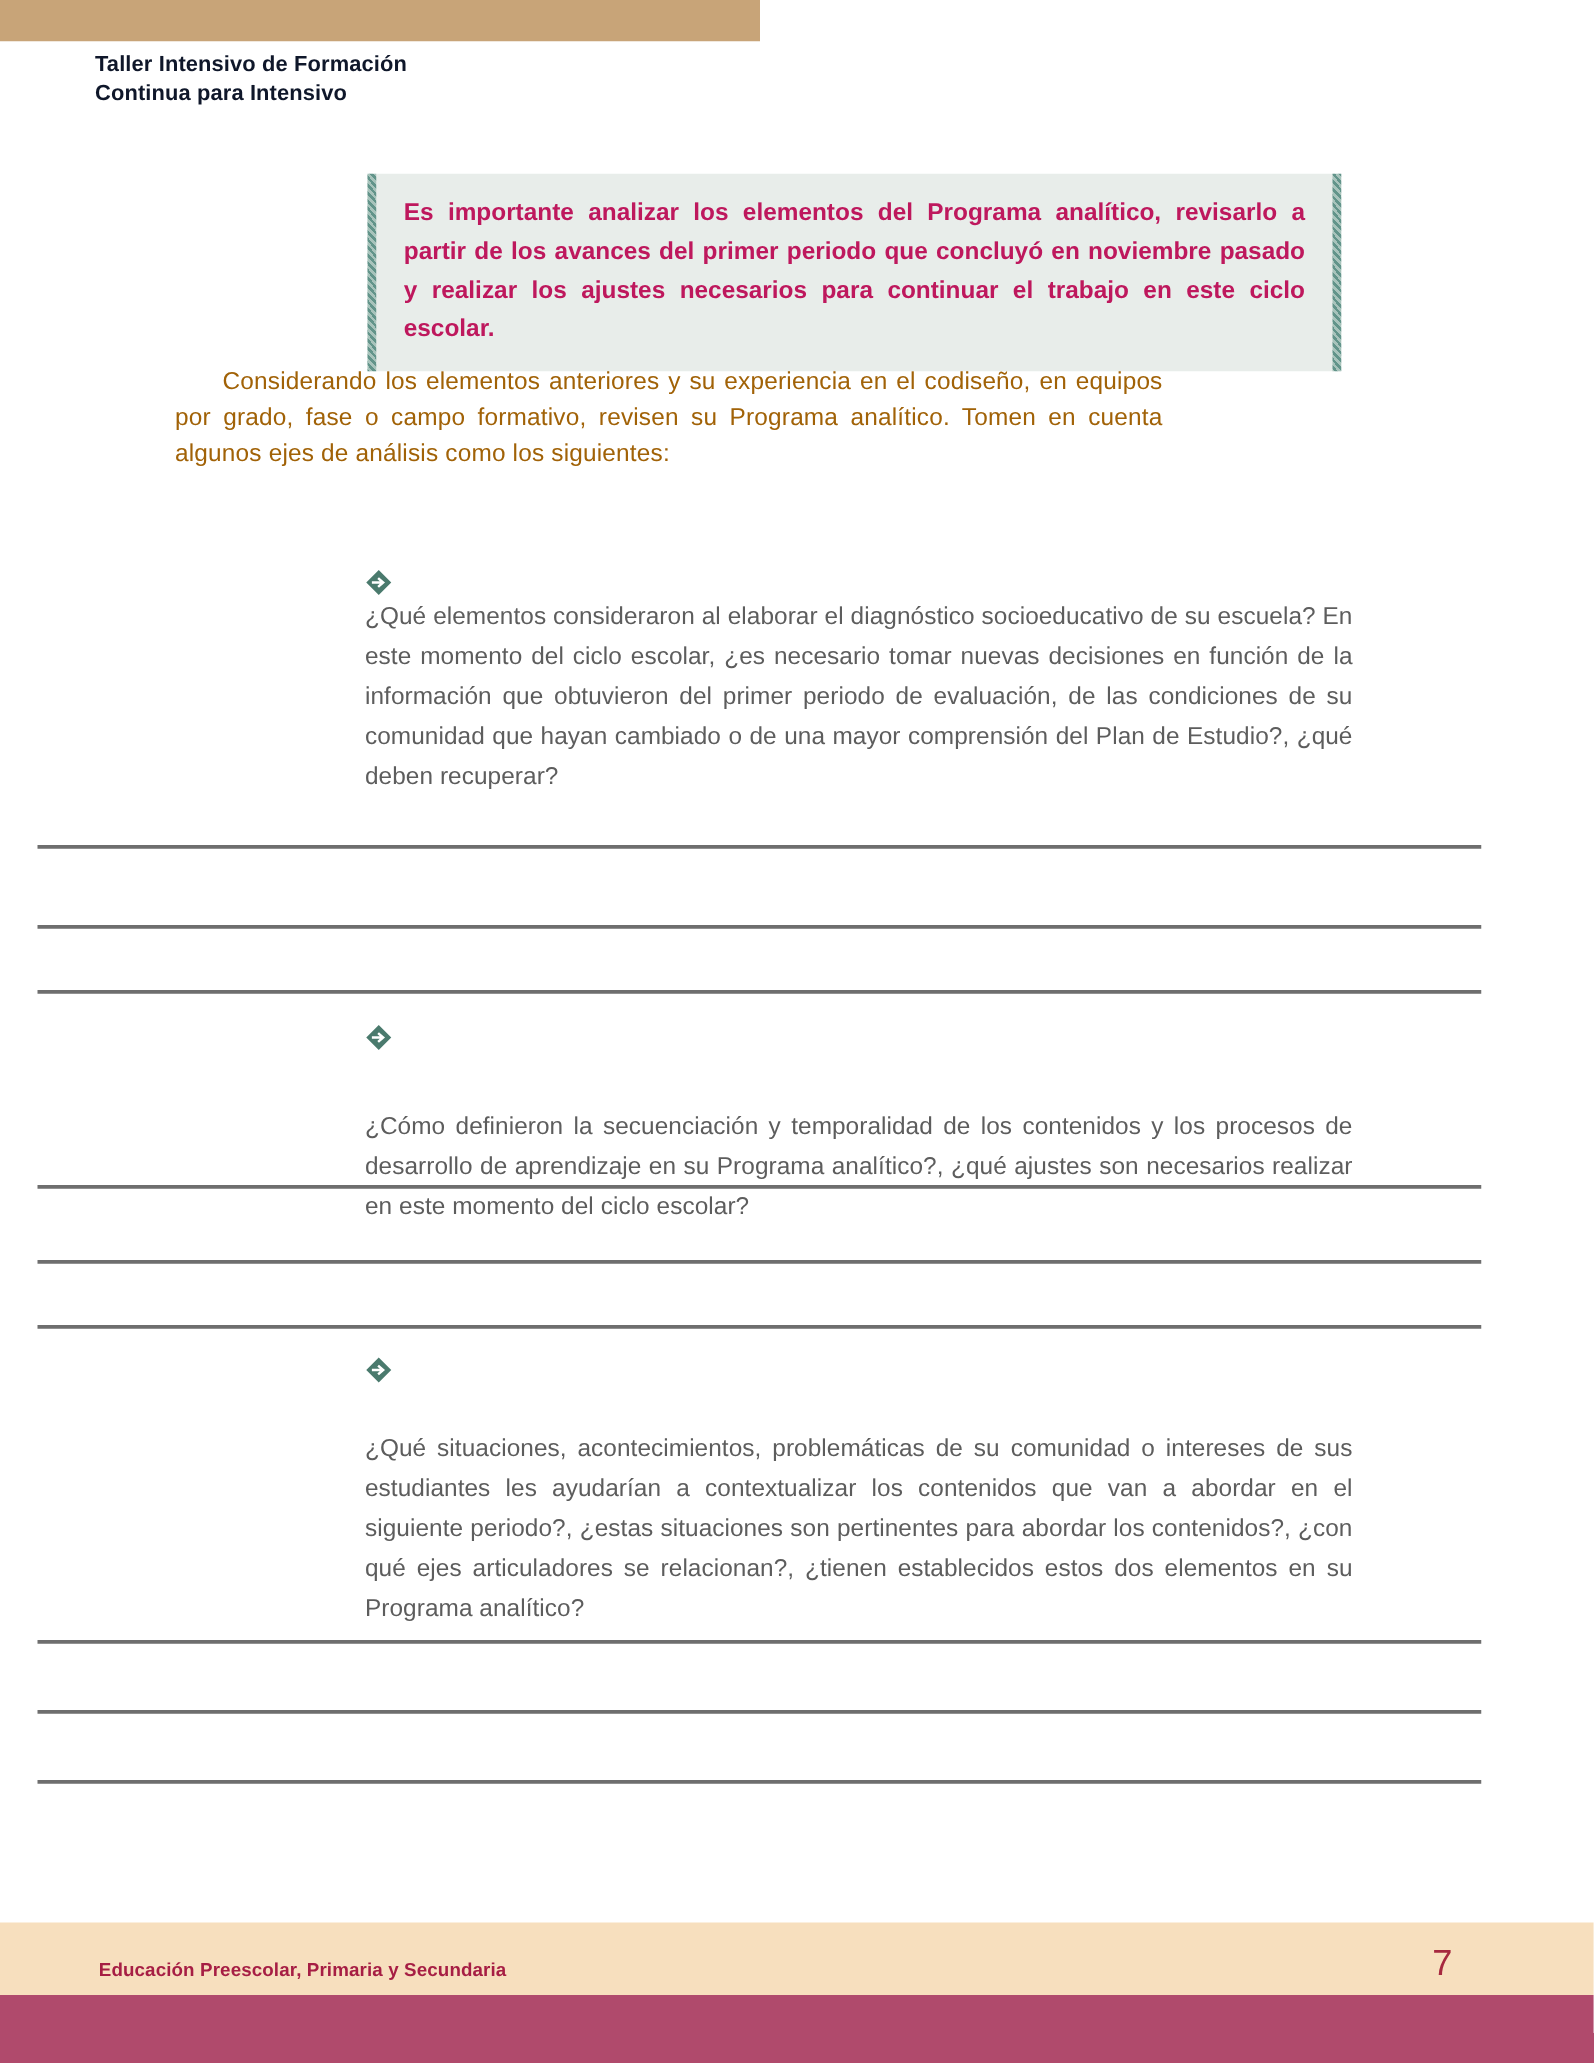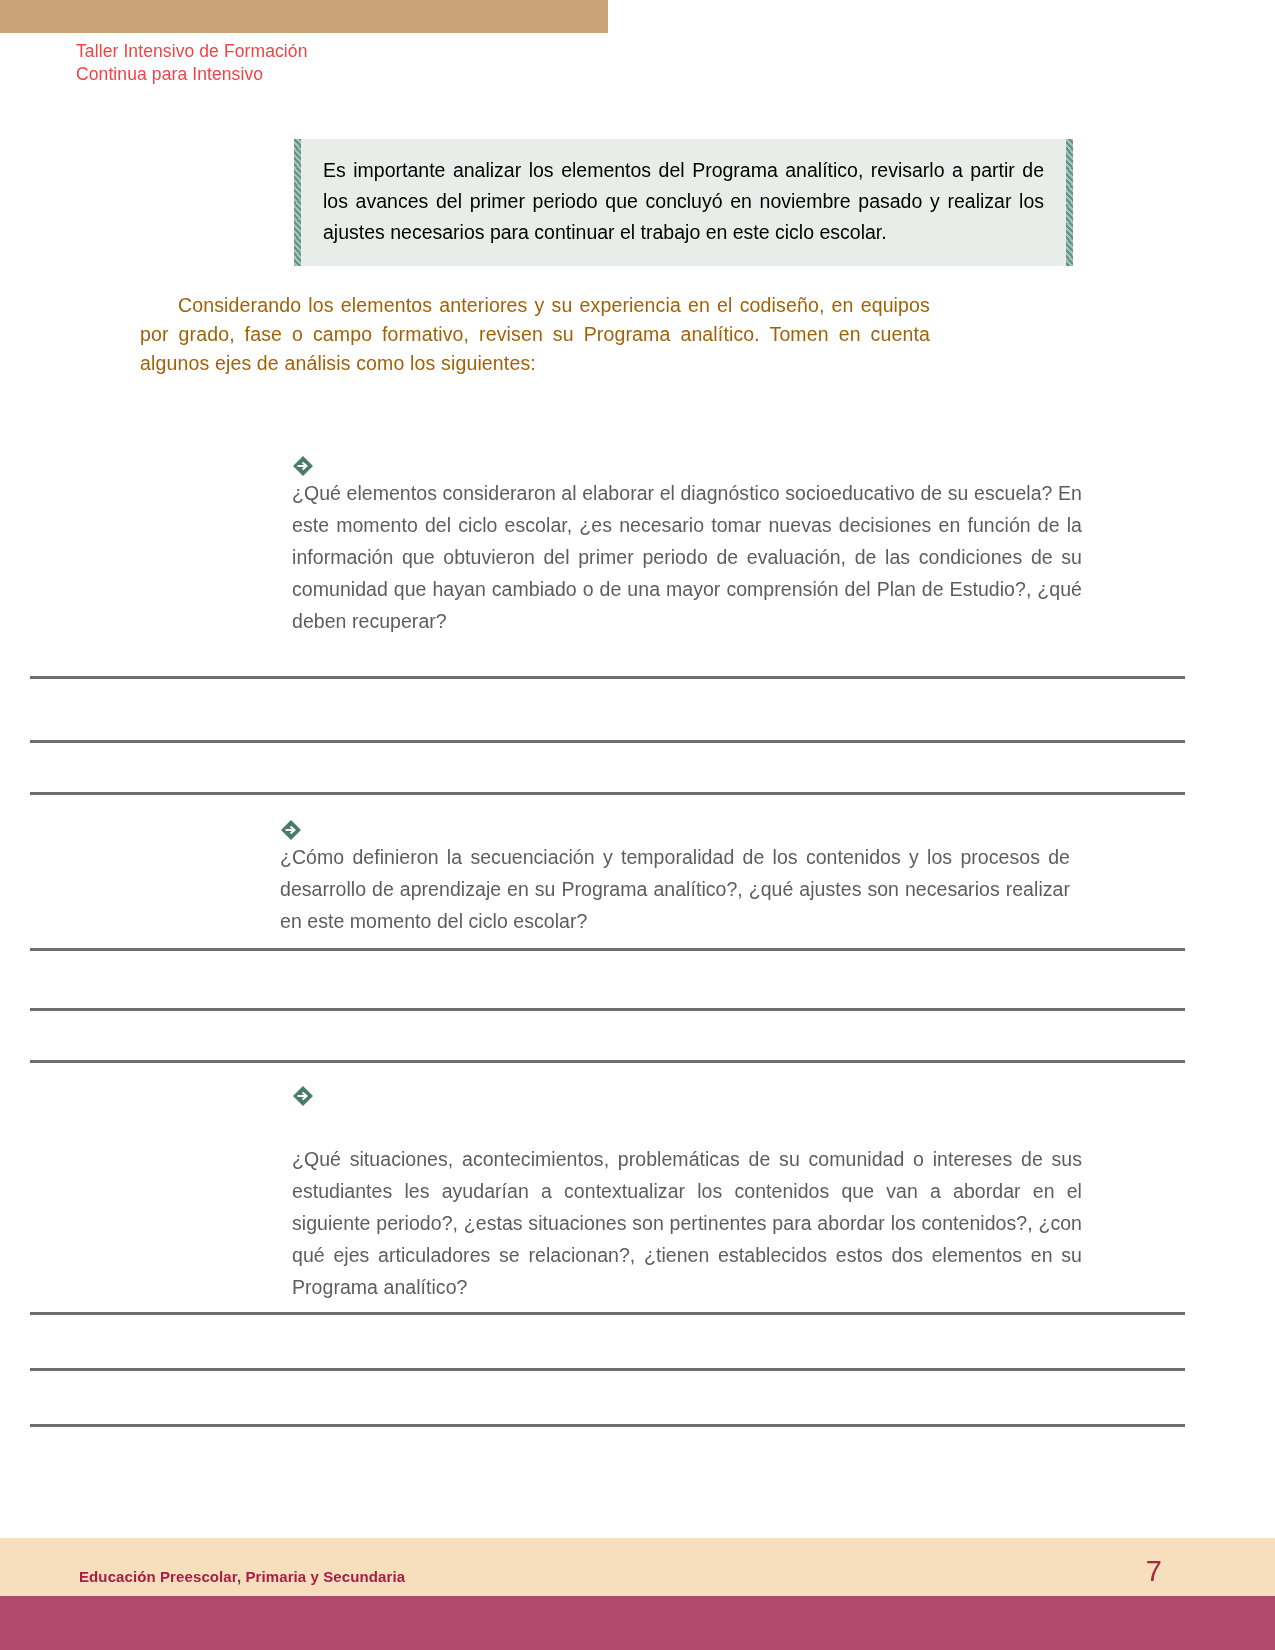--- a/index.html
+++ b/index.html
@@ -25,47 +25,47 @@
     background:#c8a478;
   }
 
   
   .header {
     position:absolute;
     left:76px; top:40px;
     width:700px;
   }
   .header-line {
-    color:#ef4444;
-    font-weight:normal;
+    color:#0f172a;
+    font-weight:bold;
     font-size:17.5px;
     line-height:23px;
     letter-spacing:0.1px;
   }
 
   
   .callout {
     position:absolute;
     left:294px; top:139px;
     width:779px;
     background:#e8edea;
     padding:16px 22px 18px 22px;
     border-left:7px solid #6f9b8d;
     border-right:7px solid #6f9b8d;
     border-image: repeating-linear-gradient(
         45deg,
         #62948a 0px, #62948a 2px,
         #a7c3bb 2px, #a7c3bb 4px) 7;
   }
   .callout-text {
-    color:#000000;
+    color:#be185d;
     font-size:19.5px;
     line-height:31px;
     text-align:justify;
-    font-weight:400;
+    font-weight:700;
   }
 
   
   .intro {
     position:absolute;
     left:140px; top:291px;
     width:790px;
     color:#a16207;
     font-size:19.5px;
     line-height:29px;
@@ -77,21 +77,21 @@
 
   
   .question {
     position:absolute;
     display:flex;
     align-items:flex-start;
     width:790px;
     flex-direction:column;
   }
   .q1 { left:292px; top:448px; }
-  .q2 { left:280px; top:812px; }
+  .q2 { left:292px; top:812px;gap:44px; }
   .q3 { left:292px; top:1078px;gap:36px; }
 
   .bullet-icon {
     flex:0 0 auto;
     width:22px; height:22px;
     margin-top:7px;
     margin-right:17px;
   }
   .bullet-icon svg { display:block; }
 

